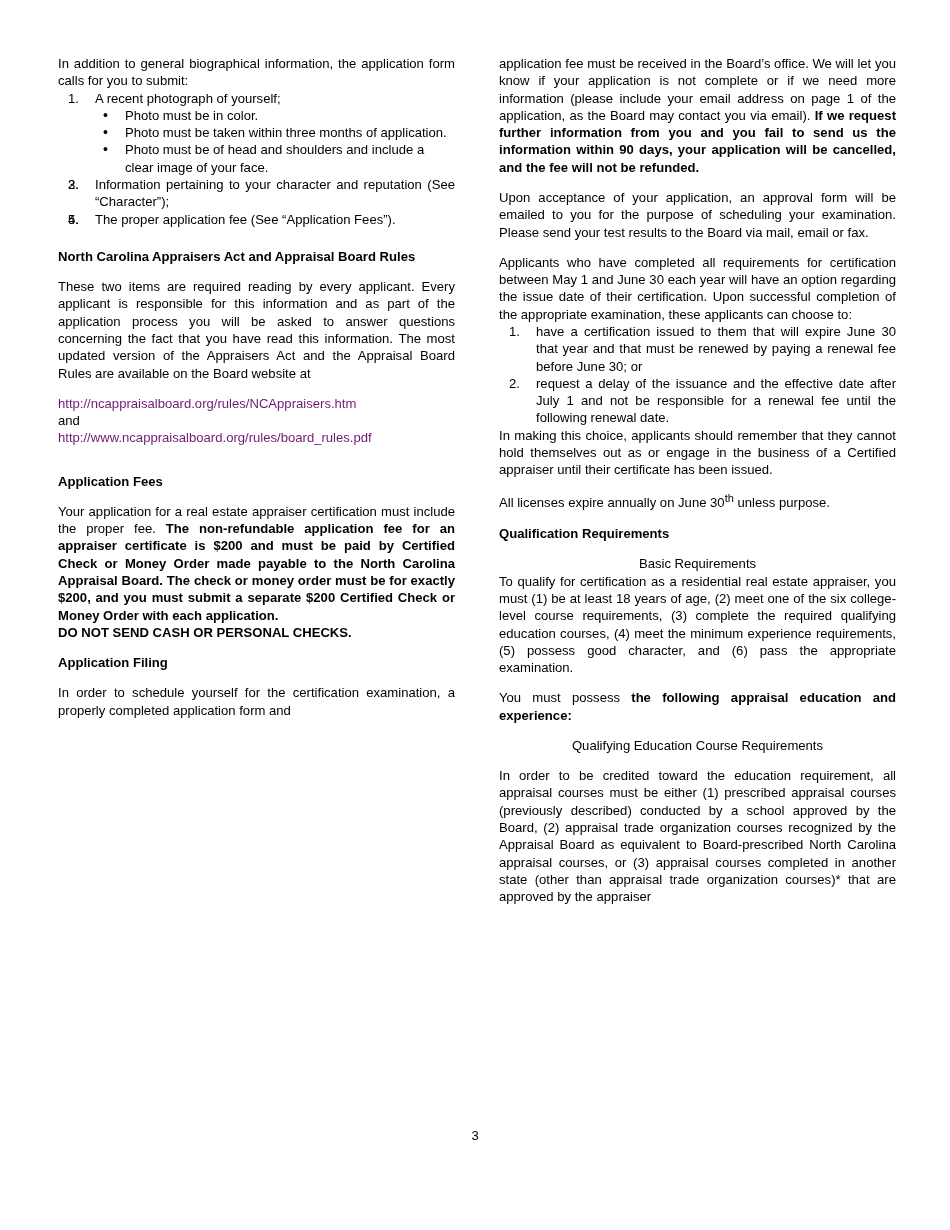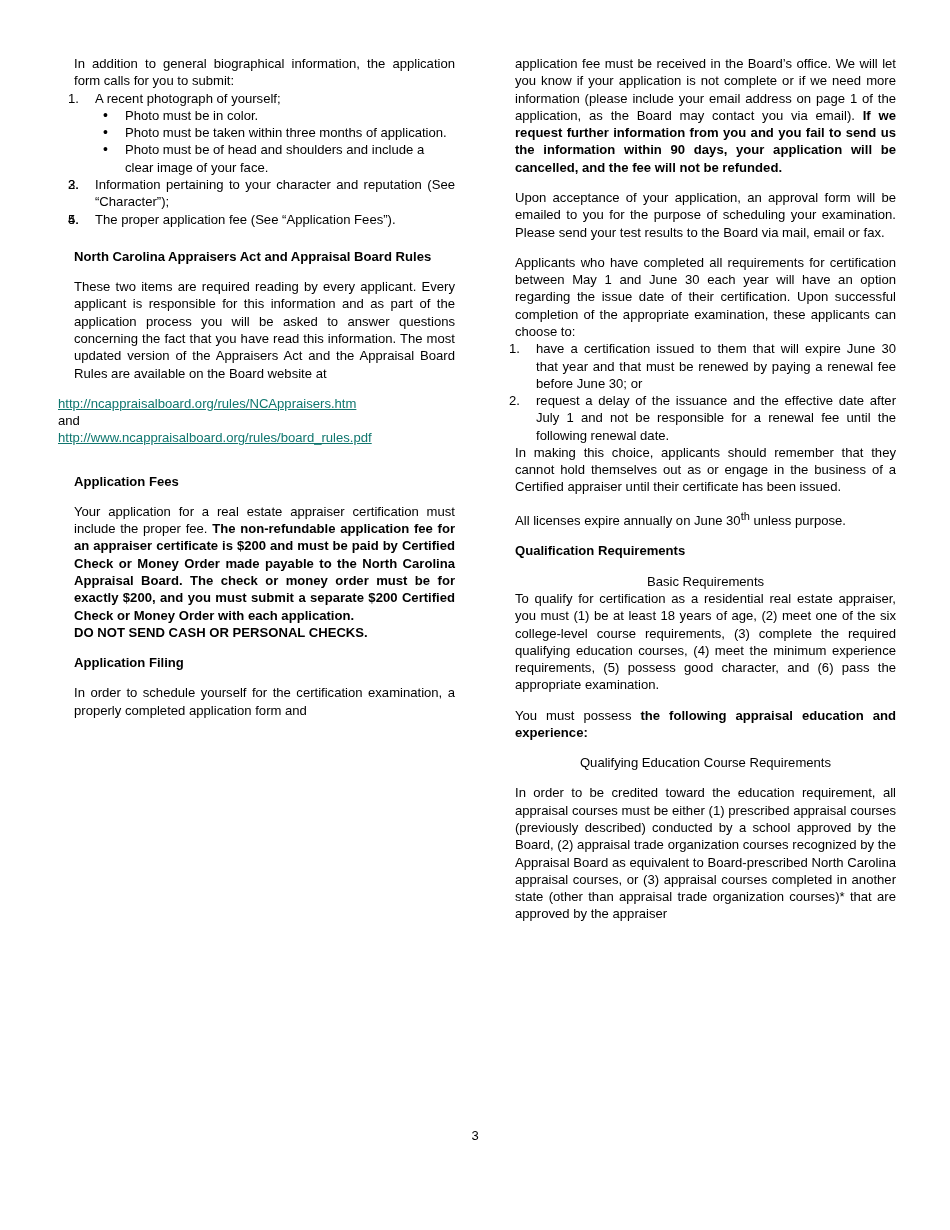--- a/index.html
+++ b/index.html
@@ -29,40 +29,39 @@
     display: flex;
     gap: 44px;
   }
   .col {
     width: 397px;
     font-size: 13.1px;
     line-height: 1.32;
     text-align: justify;
   }
   p {
-    margin: 0 0 0 16px;
+    margin: 0 0 0 0;
   }
   .para {
     margin-bottom: 13px;
     text-align: justify;
   }
   .para.tight { margin-bottom: 0; }
   .heading {
     font-weight: bold;
     margin-bottom: 13px;
     text-align: left;
   }
   .subheading-italic {
     margin-bottom: 0px;
     text-align: center;
   }
   b, strong { font-weight: bold; }
   .link {
-    color: #0f766e;
-    text-decoration: underline;
+    color: #701a75;
     word-break: break-all;
   }
   ol.numbered {
     list-style: none;
     margin: 0;
     padding: 0;
   }
   ol.numbered > li {
     position: relative;
     padding-left: 37px;

